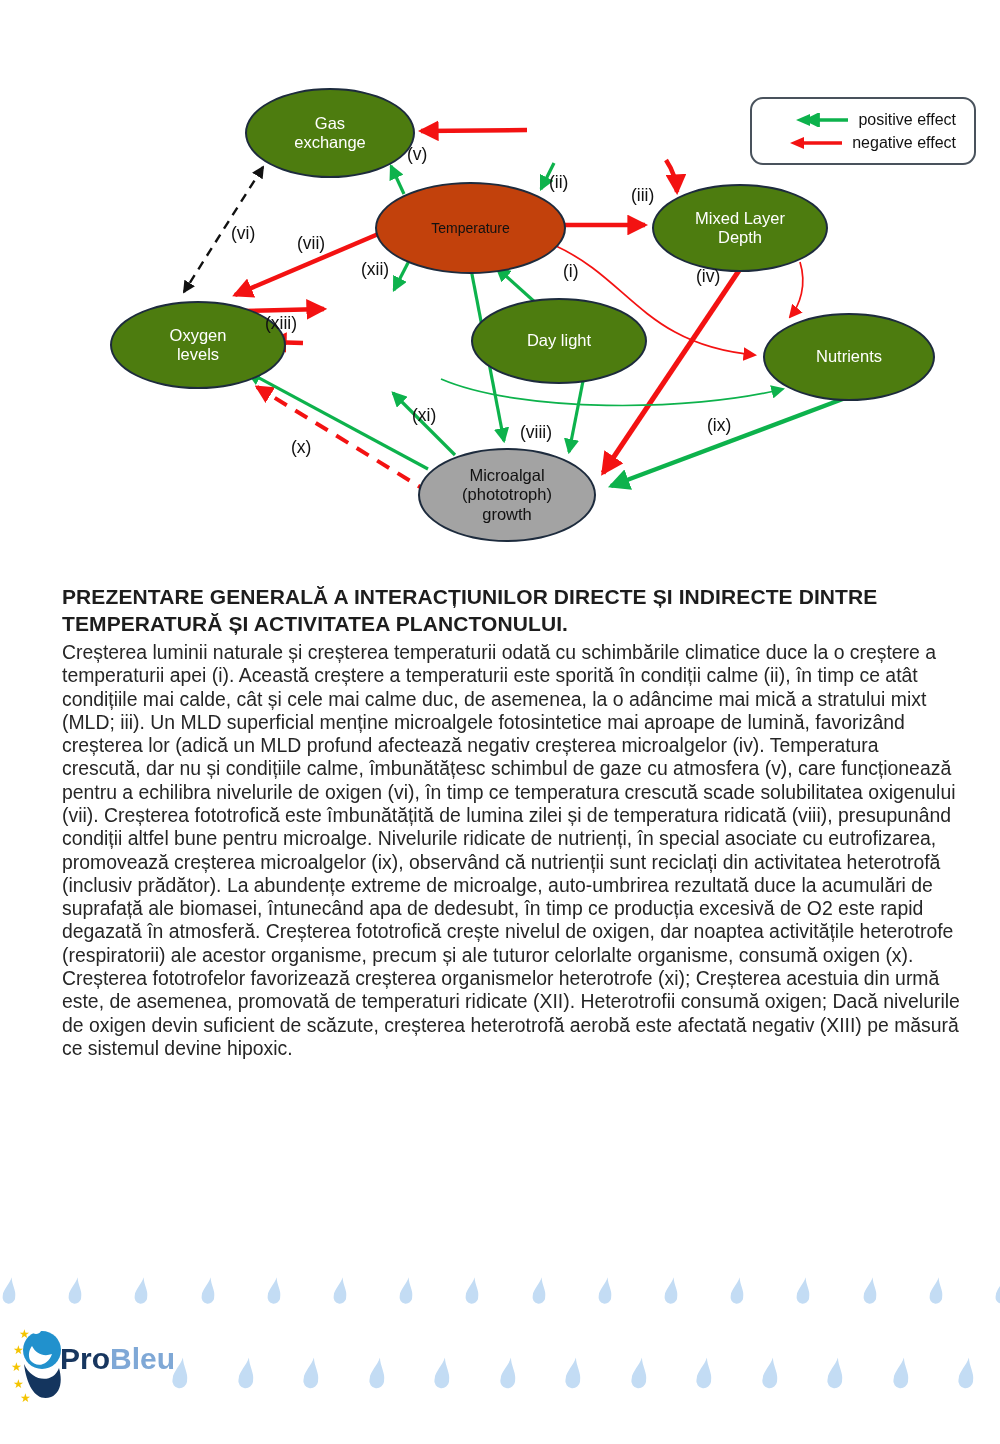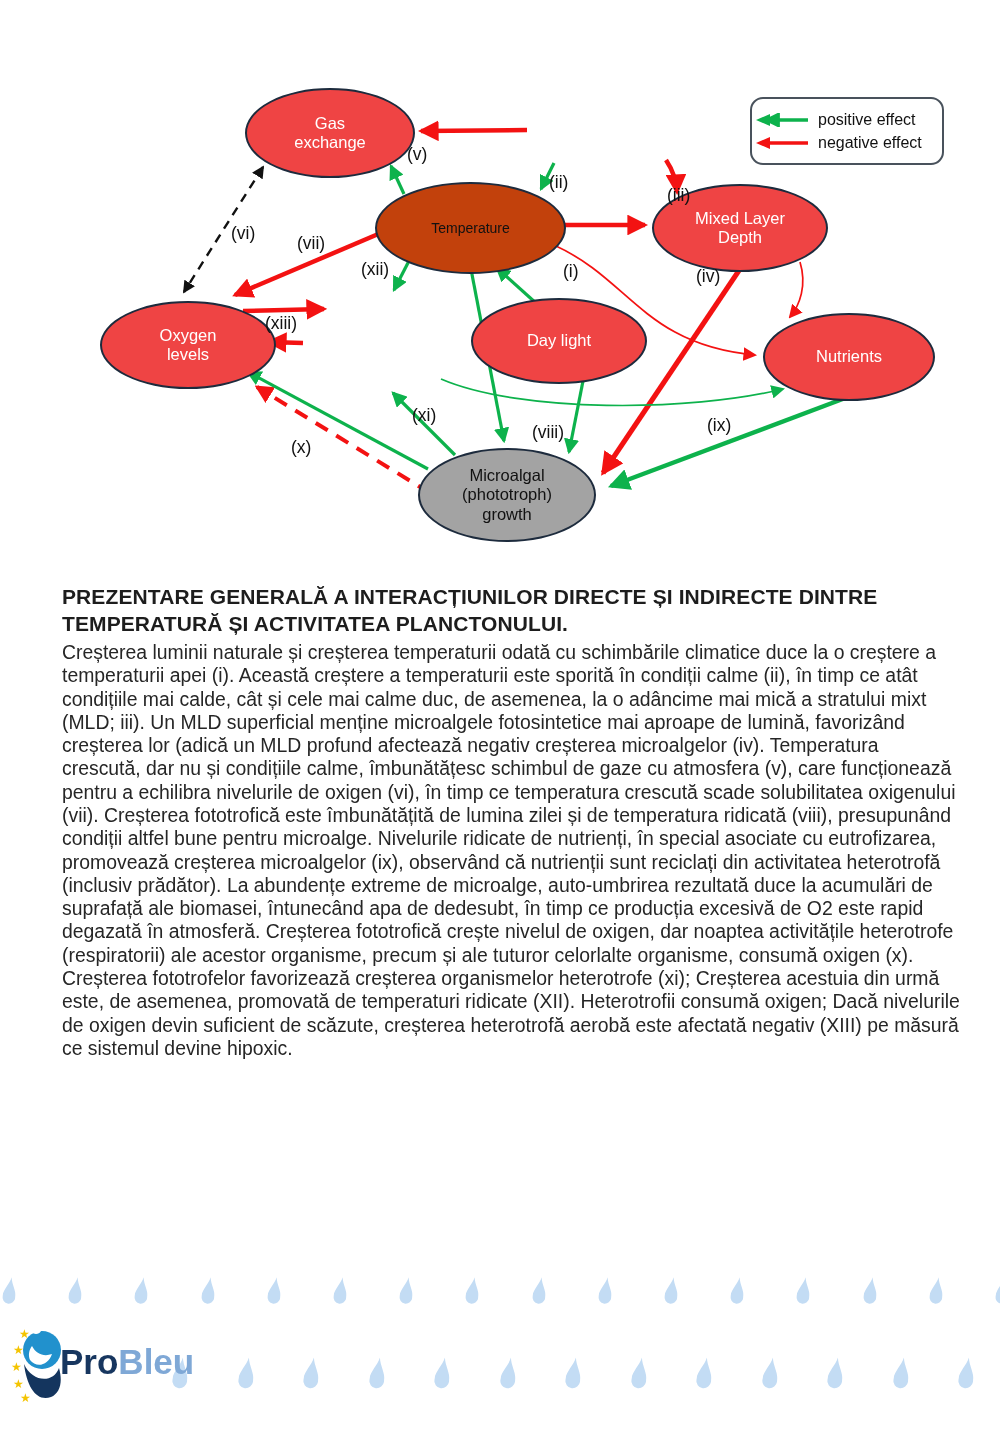--- a/index.html
+++ b/index.html
@@ -4,41 +4,41 @@
 <style>
   html,body{margin:0;padding:0;background:#ffffff;}
   .page{position:relative;width:1000px;height:1444px;background:#ffffff;overflow:hidden;
         font-family:"Liberation Sans", sans-serif;color:#222;}
   
   .diagram{position:absolute;left:0;top:0;width:1000px;height:560px;}
   .arrows{position:absolute;left:0;top:0;width:1000px;height:560px;}
   .node{position:absolute;border-radius:50%;display:flex;align-items:center;justify-content:center;
         text-align:center;border:2px solid #1d2b3d;line-height:1.18;font-size:16.5px;}
   .node span{display:block;}
-  .n-dark{background:#ef4444;color:#ffffff;}
+  .n-dark{background:#4d7c0f;color:#ffffff;}
   .n-yellow{background:#c2410c;color:#111;font-size:14px;}
   .n-pink{background:#f2d6ef;color:#111;}
   .n-green{background:#a3a3a3;color:#111;}
   .rlbl{position:absolute;font-size:17.5px;color:#111;line-height:1.0;}
   .legend{position:absolute;left:750px;top:97px;width:186px;height:54px;border:2px solid #49525c;
           border-radius:13px;background:#fff;display:flex;flex-direction:column;justify-content:center;
-          gap:5px;padding:5px 2px;}
+          gap:5px;padding:5px 18px;align-items:flex-end;}
   .legend-row{display:flex;align-items:center;gap:8px;}
   .legend-row .txt{font-size:16px;color:#111;white-space:nowrap;}
   
   .heading{position:absolute;left:62px;top:583px;width:897px;font-size:21px;font-weight:bold;
            color:#1d1d1d;line-height:1.29;letter-spacing:0.1px;}
   .body-text{position:absolute;left:62px;top:641px;width:899px;font-size:19.4px;line-height:1.2;
              color:#262626;}
   
   .drop{position:absolute;transform:rotate(8deg);}
   .logo{position:absolute;left:14px;top:1320px;width:260px;height:86px;}
   .logo .star{position:absolute;color:#f4c400;font-size:12px;line-height:1;}
   .logo-mark{position:absolute;left:8px;top:4px;}
-  .logo-text{position:absolute;left:46px;top:22px;font-size:35px;font-weight:bold;white-space:nowrap;}
+  .logo-text{position:absolute;left:46px;top:22px;font-size:30px;font-weight:bold;white-space:nowrap;}
   .logo-text .pro{color:#17365f;}
   .logo-text .bleu{color:#7fa8d6;}
 </style>
 </head>
 <body>
 
 <div class="page">
 
   <div class="diagram">
 
@@ -88,44 +88,44 @@
 
     <div class="node n-dark" style="left:245px;top:88px;width:166px;height:86px;">
       <span style="max-width:90px;">Gas exchange</span>
       </div>
     <div class="node n-yellow" style="left:375px;top:182px;width:187px;height:88px;">
       <span>Temperature</span>
       </div>
     <div class="node n-dark" style="left:652px;top:184px;width:172px;height:84px;">
       <span style="max-width:112px;">Mixed Layer Depth</span>
       </div>
-    <div class="node n-dark" style="left:100px;top:301px;width:172px;height:84px;">
+    <div class="node n-dark" style="left:110px;top:301px;width:172px;height:84px;">
       <span style="max-width:85px;">Oxygen levels</span>
       </div>
     <div class="node n-dark" style="left:471px;top:298px;width:172px;height:82px;">
       <span>Day light</span>
       </div>
     <div class="node n-dark" style="left:763px;top:313px;width:168px;height:84px;">
       <span>Nutrients</span>
       </div>
     <div class="node n-green" style="left:418px;top:448px;width:174px;height:90px;">
       <span style="max-width:122px;">Microalgal (phototroph) growth</span>
       </div>
 
     <span class="rlbl" style="left:407px;top:146px;">(v)</span>
     <span class="rlbl" style="left:549px;top:174px;">(ii)</span>
-    <span class="rlbl" style="left:631px;top:187px;margin-left:36px;">(iii)</span>
+    <span class="rlbl" style="left:631px;top:187px;">(iii)</span>
     <span class="rlbl" style="left:231px;top:225px;">(vi)</span>
     <span class="rlbl" style="left:297px;top:235px;">(vii)</span>
     <span class="rlbl" style="left:361px;top:261px;">(xii)</span>
     <span class="rlbl" style="left:563px;top:263px;">(i)</span>
     <span class="rlbl" style="left:696px;top:268px;">(iv)</span>
     <span class="rlbl" style="left:265px;top:315px;">(xiii)</span>
     <span class="rlbl" style="left:412px;top:407px;">(xi)</span>
-    <span class="rlbl" style="left:520px;top:424px;width:44px;text-align:right;">(viii)</span>
+    <span class="rlbl" style="left:520px;top:424px;width:44px;">(viii)</span>
     <span class="rlbl" style="left:707px;top:417px;">(ix)</span>
     <span class="rlbl" style="left:291px;top:439px;">(x)</span>
 
     <div class="legend">
       <div class="legend-row">
         <svg width="56" height="14" viewBox="0 0 56 14">
           <path d="M54,7 L12,7" stroke="#0db24c" stroke-width="3.4" marker-end="url(#mG)" fill="none"></path>
           <path d="M16,1 L2,7 L16,13 z" fill="#0db24c"></path>
         </svg>
         <span class="txt">positive effect</span>

